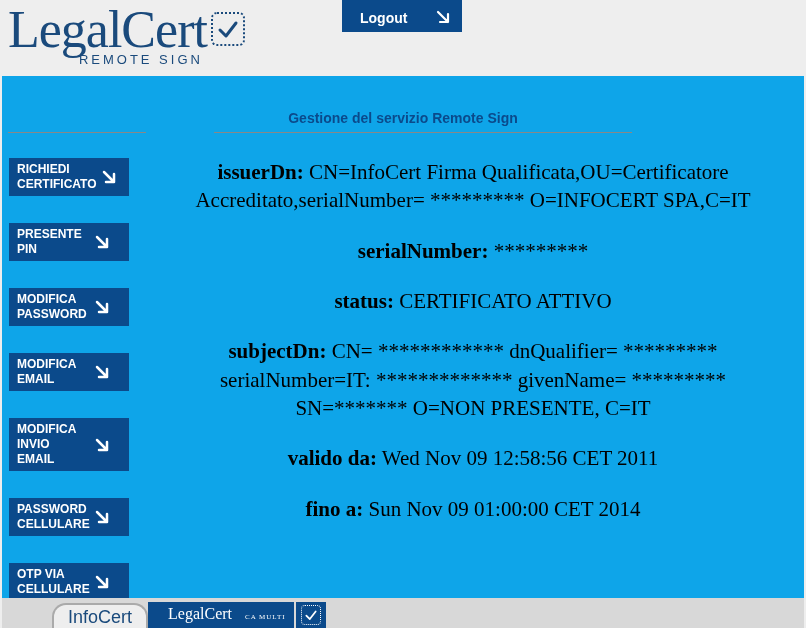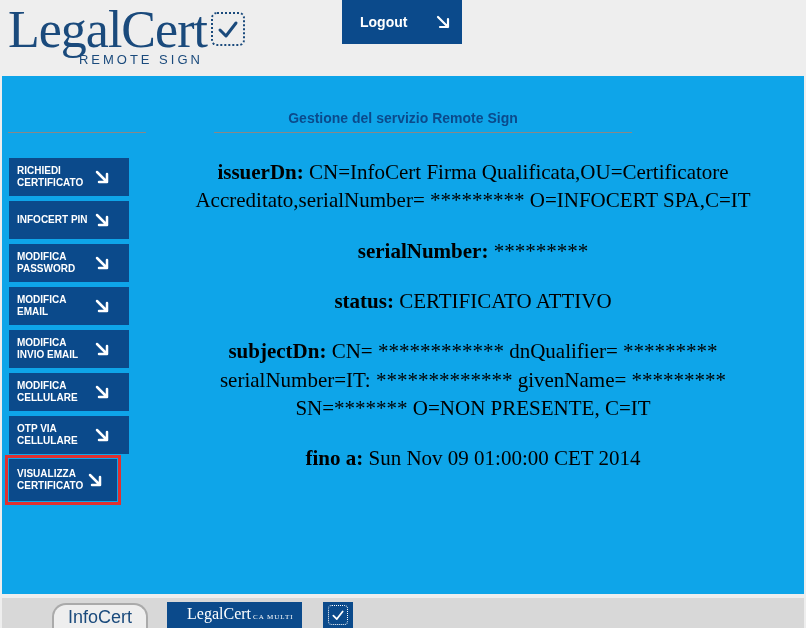--- a/index.html
+++ b/index.html
@@ -56,24 +56,24 @@
       position: absolute;
       left: 342px;
       top: 0;
       background: #0b4a8b;
       color: #fff;
       font-weight: bold;
       font-size: 14px;
       border: none;
       padding: 6px 10px 6px 18px;
       display: flex;
-      align-items: center;
+      align-items: flex-end;
       cursor: pointer;
       width: 120px;
-      height: 44px;
+      height: 32px;
       justify-content: space-between;
     }
     .arrow-box {
       display: inline-flex;
       width: 18px;
       height: 18px;
       background: transparent;
       justify-content: center;
       align-items: center;
     }
@@ -111,24 +111,24 @@
       display: flex;
     }
     .sidebar {
       width: 140px;
       padding: 22px 0 0 7px;
     }
     .side-btn {
       background: #0b4a8b;
       color: #fff;
       font-weight: bold;
-      font-size: 10px;
+      font-size: 12px;
       width: 120px;
       min-height: 38px;
-      margin-bottom: 5px;
+      margin-bottom: 27px;
       padding: 4px 18px 4px 8px;
       display: flex;
       align-items: center;
       justify-content: space-between;
       cursor: pointer;
       line-height: 1.25;
       position: relative;
     }
     .side-btn .lbl { flex: 1; padding-right: 4px; }
     .side-btn.highlighted {
@@ -157,21 +157,20 @@
       background: #d8d8d8;
       display: flex;
       align-items: flex-end;
       font-size: 10px;
       color: #333;
     }
     .footer-logo-group {
       display: flex;
       align-items: flex-end;
       padding-left: 50px;
-      gap: 19px;
     }
     .footer-infocert {
       font-family: Arial, sans-serif;
       color: #1a4a7c;
       font-size: 18px;
       font-weight: normal;
       border: 2px solid #aaa;
       border-bottom: none;
       border-radius: 14px 14px 0 0;
       padding: 2px 14px 0 14px;
@@ -180,21 +179,21 @@
     .footer-legalcert {
       background: #0b4a8b;
       color: #fff;
       font-family: Georgia, serif;
       font-size: 16px;
       padding: 3px 8px 1px 20px;
       height: 26px;
       display: flex;
       align-items: baseline;
     }
-    .footer-legalcert .sub { font-size: 7px; letter-spacing: 1px; margin-left: 2px; }
+    .footer-legalcert .sub { font-size: 7px; letter-spacing: 1px; margin-left: 13px; }
     .footer-check {
       background: #0b4a8b;
       width: 30px;
       height: 26px;
       display: flex;
       justify-content: center;
       align-items: center;
       margin-left: 2px;
     }
     .footer-check-inner {
@@ -249,21 +248,21 @@
     <div class="sidebar" id="sidebar">
         <div class="side-btn">
           <span class="lbl">RICHIEDI CERTIFICATO</span>
           <span class="arrow-box">
             <svg viewBox="0 0 16 16">
               <path d="M3 3 L13 13 M13 13 L13 5 M13 13 L5 13" stroke="#fff" stroke-width="2.5" fill="none" stroke-linecap="round"></path>
             </svg>
           </span>
         </div>
         <div class="side-btn">
-          <span class="lbl">INFOCERT PIN</span>
+          <span class="lbl">PRESENTE PIN</span>
           <span class="arrow-box">
             <svg viewBox="0 0 16 16">
               <path d="M3 3 L13 13 M13 13 L13 5 M13 13 L5 13" stroke="#fff" stroke-width="2.5" fill="none" stroke-linecap="round"></path>
             </svg>
           </span>
         </div>
         <div class="side-btn">
           <span class="lbl">MODIFICA PASSWORD</span>
           <span class="arrow-box">
             <svg viewBox="0 0 16 16">
@@ -281,21 +280,21 @@
         </div>
         <div class="side-btn">
           <span class="lbl">MODIFICA INVIO EMAIL</span>
           <span class="arrow-box">
             <svg viewBox="0 0 16 16">
               <path d="M3 3 L13 13 M13 13 L13 5 M13 13 L5 13" stroke="#fff" stroke-width="2.5" fill="none" stroke-linecap="round"></path>
             </svg>
           </span>
         </div>
         <div class="side-btn">
-          <span class="lbl">MODIFICA CELLULARE</span>
+          <span class="lbl">PASSWORD CELLULARE</span>
           <span class="arrow-box">
             <svg viewBox="0 0 16 16">
               <path d="M3 3 L13 13 M13 13 L13 5 M13 13 L5 13" stroke="#fff" stroke-width="2.5" fill="none" stroke-linecap="round"></path>
             </svg>
           </span>
         </div>
         <div class="side-btn">
           <span class="lbl">OTP VIA CELLULARE</span>
           <span class="arrow-box">
             <svg viewBox="0 0 16 16">
@@ -322,20 +321,24 @@
         <span class="k">serialNumber:</span>
         <span>*********</span>
       </div>
       <div class="row">
         <span class="k">status:</span>
         <span>CERTIFICATO ATTIVO</span>
       </div>
       <div class="row">
         <span class="k">subjectDn:</span>
         <span>CN= ************   dnQualifier= *********   serialNumber=IT: *************      givenName= *********   SN=*******  O=NON PRESENTE, C=IT</span>
+      </div>
+      <div class="row">
+        <span class="k">valido da:</span>
+        <span>Wed Nov 09 12:58:56 CET 2011</span>
       </div>
       <div class="row">
         <span class="k">fino a:</span>
         <span>Sun Nov 09 01:00:00 CET 2014</span>
       </div>
     </div>
   </div>
 </div>
 
 <div class="footer">

